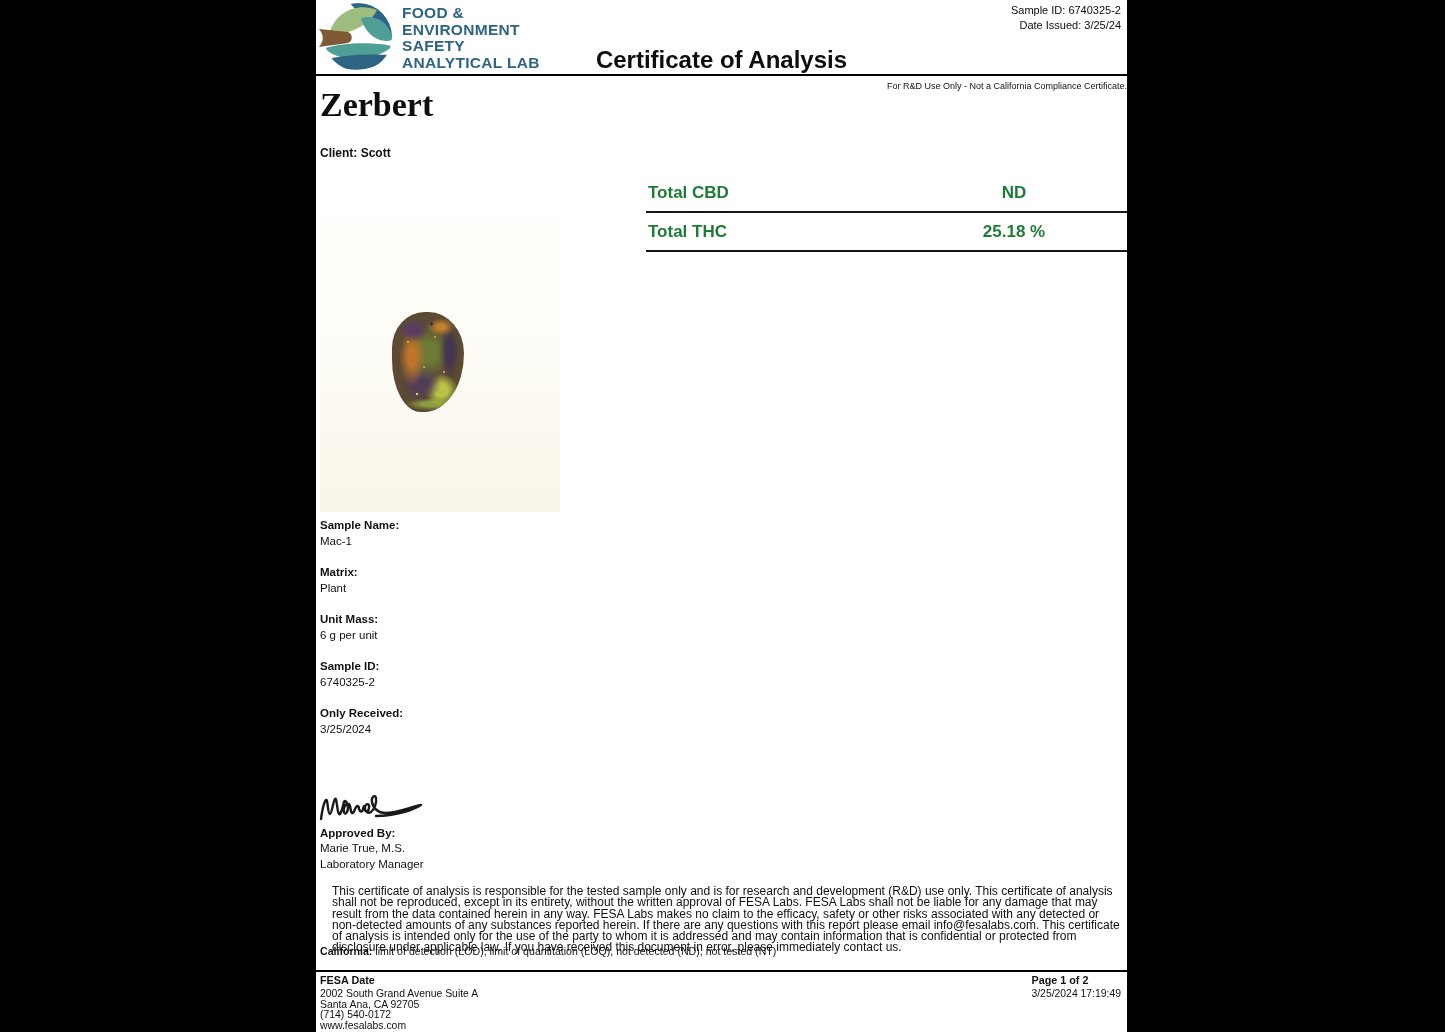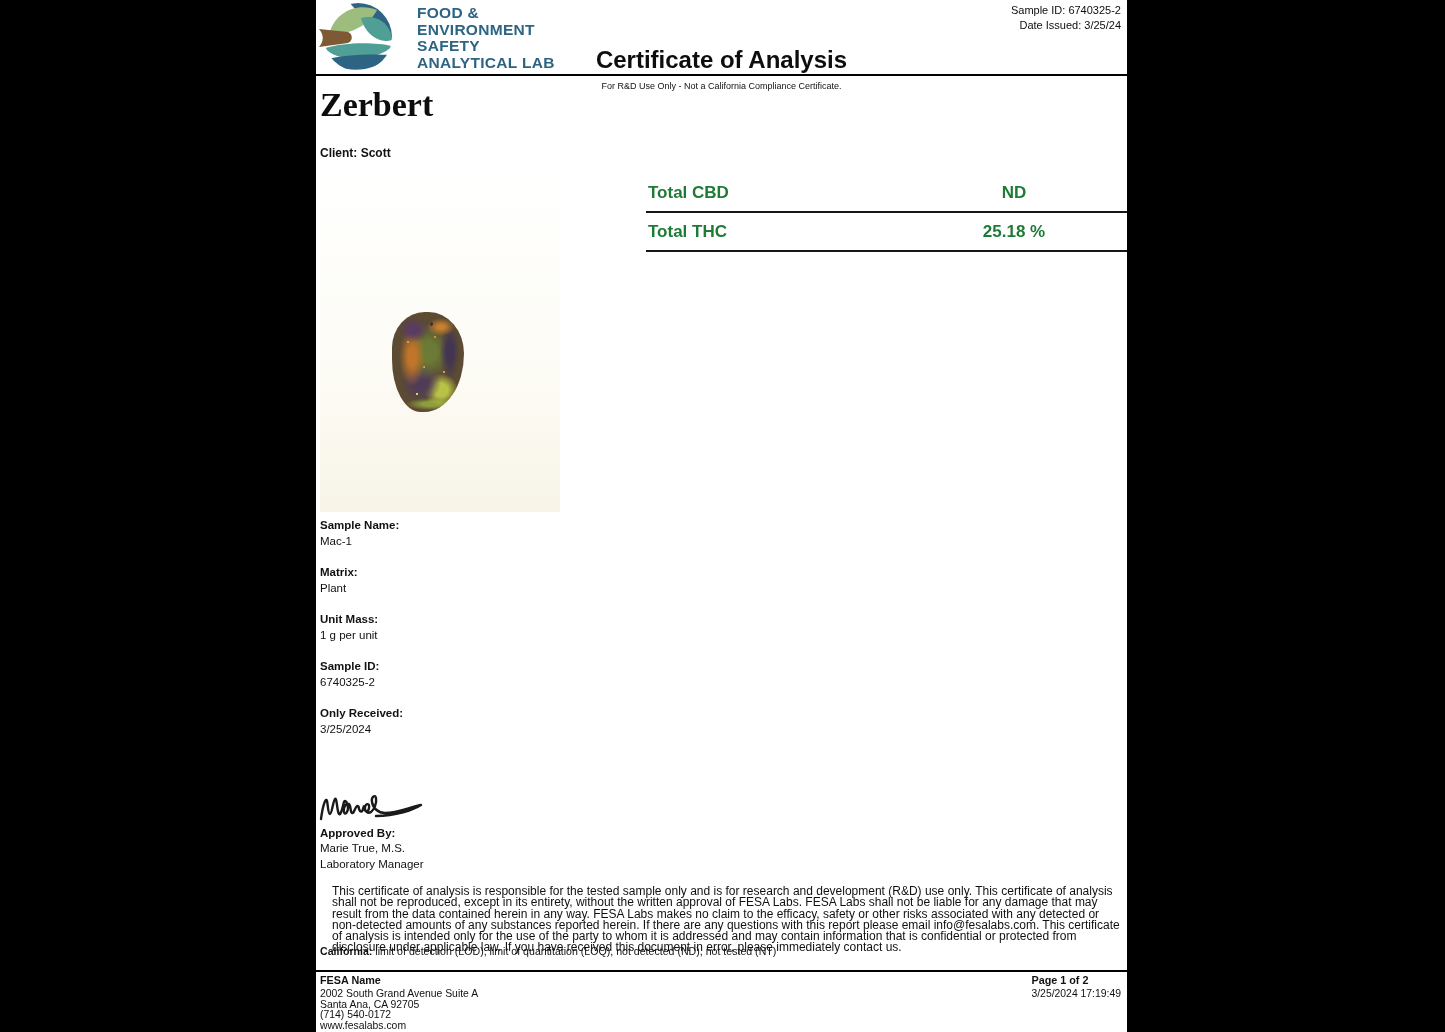--- a/index.html
+++ b/index.html
@@ -2,26 +2,26 @@
 <html><head>
 <meta charset="utf-8">
 <style>
   * { margin:0; padding:0; box-sizing:border-box; }
   html,body { width:1445px; height:1032px; background:#000; overflow:hidden; }
   body { font-family:"Liberation Sans", sans-serif; color:#111; }
 
   .page { position:absolute; left:316px; top:0; width:811px; height:1032px; background:#fff; }
 
   
-  .logo-wrap { position:absolute; top:2px; left:3px; display:flex; gap:24px; align-items:flex-start; }
+  .logo-wrap { position:absolute; top:2px; left:3px; display:flex; gap:9px; align-items:flex-start; }
   .logo-text { color:#2d6484; font-weight:700; font-size:15.5px; line-height:16.5px; letter-spacing:.3px; padding-top:3px; }
   .top-right { position:absolute; top:3px; right:6px; text-align:right; font-size:11px; line-height:15px; color:#0d0d0d; }
   .coa-title { position:absolute; top:46px; left:0; right:0; text-align:center; font-size:24px; font-weight:700; color:#0d0d0d; }
   .header-rule { position:absolute; top:74px; left:0; width:100%; height:2px; background:#000; }
-  .coa-subtitle { position:absolute; top:81px; left:0; right:0; text-align:center; font-size:9px; color:#111; }
+  .coa-subtitle { position:absolute; top:81px; left:0; right:0; text-align:right; font-size:9px; color:#111; }
 
   
   .strain { position:absolute; top:86px; left:4px; font-family:"Liberation Serif", serif; font-weight:700; font-size:34px; color:#0d0d0d; }
   .client { position:absolute; top:146px; left:4px; font-size:12px; font-weight:700; }
 
   
   .photo { position:absolute; top:170px; left:4px; width:240px; height:342px;
            background:linear-gradient(180deg,#fffffe 0%,#fdfcf6 55%,#f8f4e8 100%); }
   .bud { position:absolute; left:72px; top:142px; width:72px; height:100px;
          border-radius:48% 52% 58% 42% / 38% 44% 62% 56%;
@@ -139,21 +139,21 @@
     <div class="detail-group">
       <div class="detail-label">Sample Name:</div>
       <div class="detail-value">Mac-1</div>
     </div>
     <div class="detail-group">
       <div class="detail-label">Matrix:</div>
       <div class="detail-value">Plant</div>
     </div>
     <div class="detail-group">
       <div class="detail-label">Unit Mass:</div>
-      <div class="detail-value">1 g per unit</div>
+      <div class="detail-value">6 g per unit</div>
     </div>
     <div class="detail-group">
       <div class="detail-label">Sample ID:</div>
       <div class="detail-value">6740325-2</div>
     </div>
     <div class="detail-group">
       <div class="detail-label">Only Received:</div>
       <div class="detail-value">3/25/2024</div>
     </div>
   </div>
@@ -175,21 +175,21 @@
     <div>Laboratory Manager</div>
   </div>
 
   <div class="disclaimer">This certificate of analysis is responsible for the tested sample only and is for research and development (R&amp;D) use only. This certificate of analysis shall not be reproduced, except in its entirety, without the written approval of FESA Labs. FESA Labs shall not be liable for any damage that may result from the data contained herein in any way. FESA Labs makes no claim to the efficacy, safety or other risks associated with any detected or non-detected amounts of any substances reported herein. If there are any questions with this report please email info@fesalabs.com. This certificate of analysis is intended only for the use of the party to whom it is addressed and may contain information that is confidential or protected from disclosure under applicable law. If you have received this document in error, please immediately contact us.</div>
   <div class="references">
     <span class="bold">California:</span><span> limit of detection (LOD), limit of quantitation (LOQ), not detected (ND), not tested (NT)</span>
   </div>
 
   <div class="footer-rule"></div>
   <div class="footer-left">
-    <div class="lab">FESA Name</div>
+    <div class="lab">FESA Date</div>
     <div>2002 South Grand Avenue Suite A</div>
     <div>Santa Ana, CA 92705</div>
     <div>(714) 540-0172</div>
     <div>www.fesalabs.com</div>
   </div>
   <div class="footer-right">
     <div class="pg">Page 1 of 2</div>
     <div>3/25/2024 17:19:49</div>
   </div>
 

